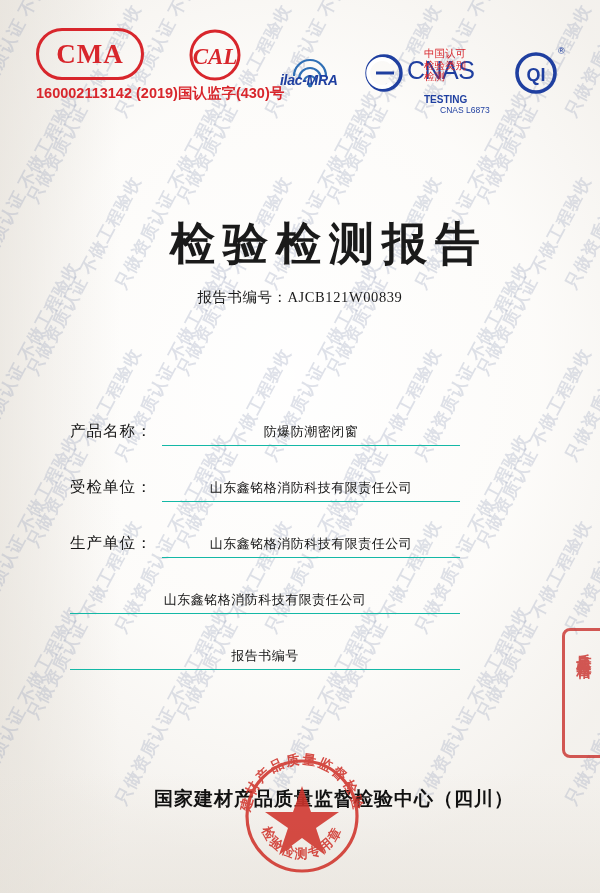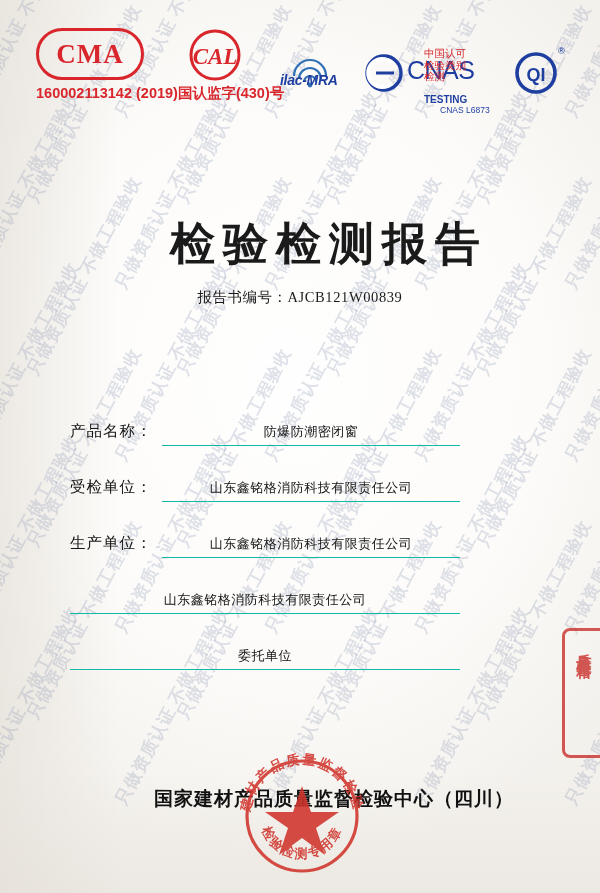--- a/index.html
+++ b/index.html
@@ -446,21 +446,21 @@
         <div class="field-value">山东鑫铭格消防科技有限责任公司</div>
       </div>
       <div class="field-row">
         <div class="field-label">生产单位：</div>
         <div class="field-value">山东鑫铭格消防科技有限责任公司</div>
       </div>
       <div class="field-row">
         <div class="field-value">山东鑫铭格消防科技有限责任公司</div>
       </div>
       <div class="field-row">
-        <div class="field-value">委托单位</div>
+        <div class="field-value">报告书编号</div>
       </div>
     </div>
 
   <div class="side-stamp">
     <div class="side-stamp-border"></div>
     <div class="side-stamp-text">质量检验合格</div>
   </div>
 
   <div class="issuer">国家建材产品质量监督检验中心（四川）</div>
 

